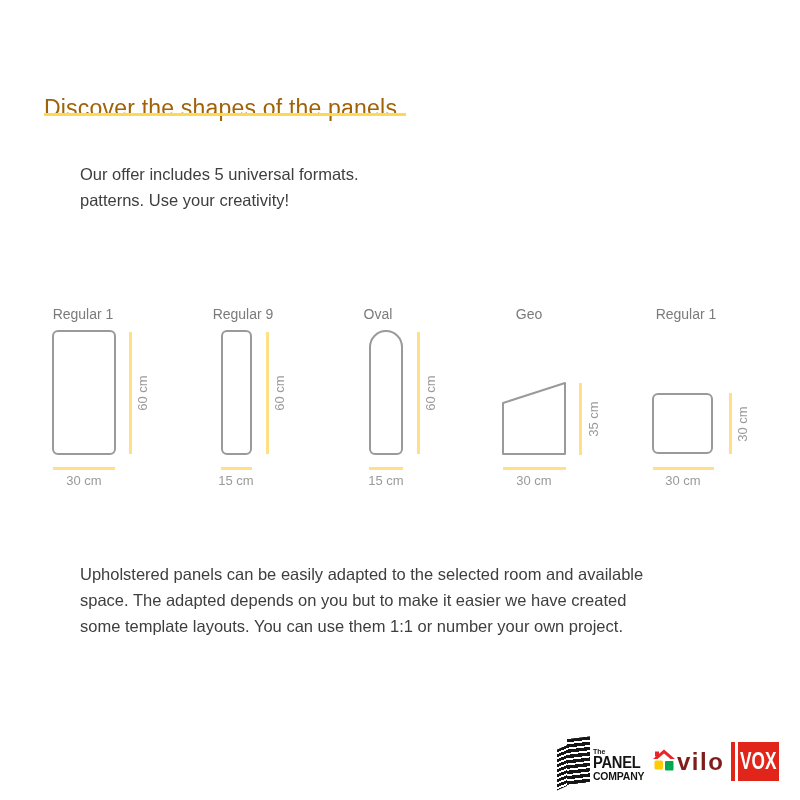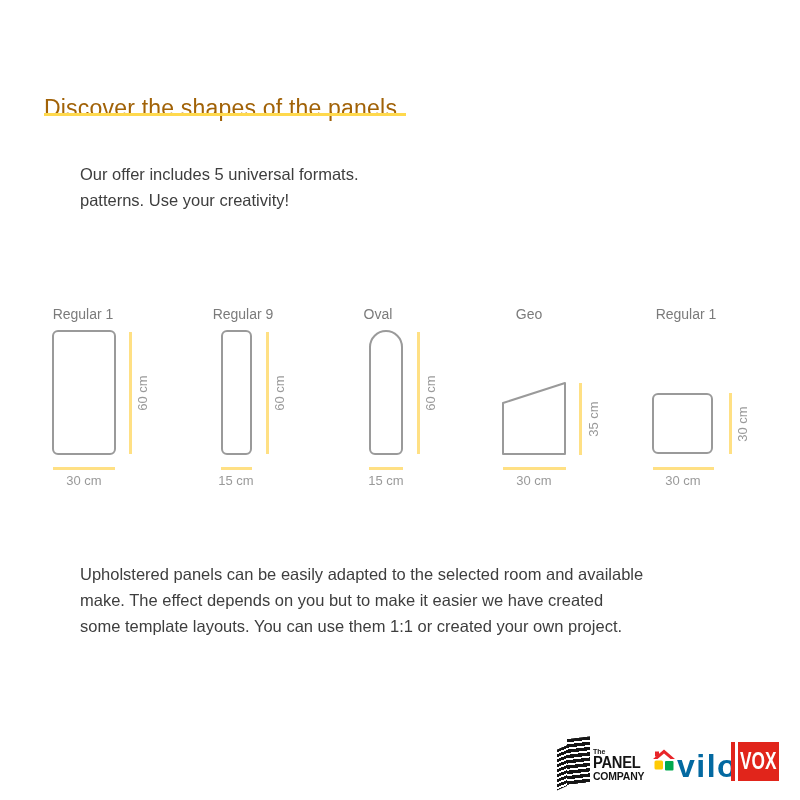--- a/index.html
+++ b/index.html
@@ -57,21 +57,21 @@
   .pc-right { position:absolute; left:10px; top:1px; width:23px; height:46px;
     background:repeating-linear-gradient(#161616 0 3.4px, #ffffff 3.4px 5.3px);
     transform:skewY(-7deg); transform-origin:left top; }
   .pc-text { position:absolute; left:593px; top:748px; color:#141414; }
   .pc-the { display:block; font-size:7px; font-weight:bold; line-height:7px; }
   .pc-panel { display:block; font-size:16px; font-weight:800; line-height:15px; letter-spacing:-0.3px; transform:scaleX(0.92); transform-origin:left; }
   .pc-company { display:block; font-size:11px; font-weight:800; line-height:12px; letter-spacing:-0.2px; transform:scaleX(0.95); transform-origin:left; }
 
   
   .vilo-icon { position:absolute; left:652px; top:749px; }
-  .vilo-text { position:absolute; left:677px; top:748px; font-size:32px; font-weight:600; color:#0369a1; letter-spacing:1.5px; }
+  .vilo-text { position:absolute; left:677px; top:748px; font-size:24px; font-weight:600; color:#7f1d1d; letter-spacing:1.5px; }
 
   
   .vox-box { position:absolute; left:731px; top:742px; width:48px; height:39px; background:#e1251b; }
   .vox-stripe { position:absolute; left:4px; top:0; width:3px; height:39px; background:#ffffff; }
   .vox-text { position:absolute; left:9px; top:6px; width:40px; text-align:center; color:#ffffff;
     font-size:24px; font-weight:800; line-height:26px; transform:scaleX(0.72); transform-origin:left center; }
 </style>
 </head>
 <body>
 
@@ -121,22 +121,22 @@
 
     <div class="hdim hd-1">30 cm</div>
     <div class="hdim hd-2">15 cm</div>
     <div class="hdim hd-3">15 cm</div>
     <div class="hdim hd-4">30 cm</div>
     <div class="hdim hd-5">30 cm</div>
   </div>
 
   <div class="para para-outro">
     <div>Upholstered panels can be easily adapted to the selected room and available</div>
-    <div>make. The effect depends on you but to make it easier we have created</div>
-    <div>some template layouts. You can use them 1:1 or created your own project.</div>
+    <div>space. The adapted depends on you but to make it easier we have created</div>
+    <div>some template layouts. You can use them 1:1 or number your own project.</div>
   </div>
 
   <div>
 
     <div class="pc-icon">
       <div class="pc-left"></div>
       <div class="pc-right"></div>
     </div>
     <div class="pc-text">
       <span class="pc-the">The</span>

